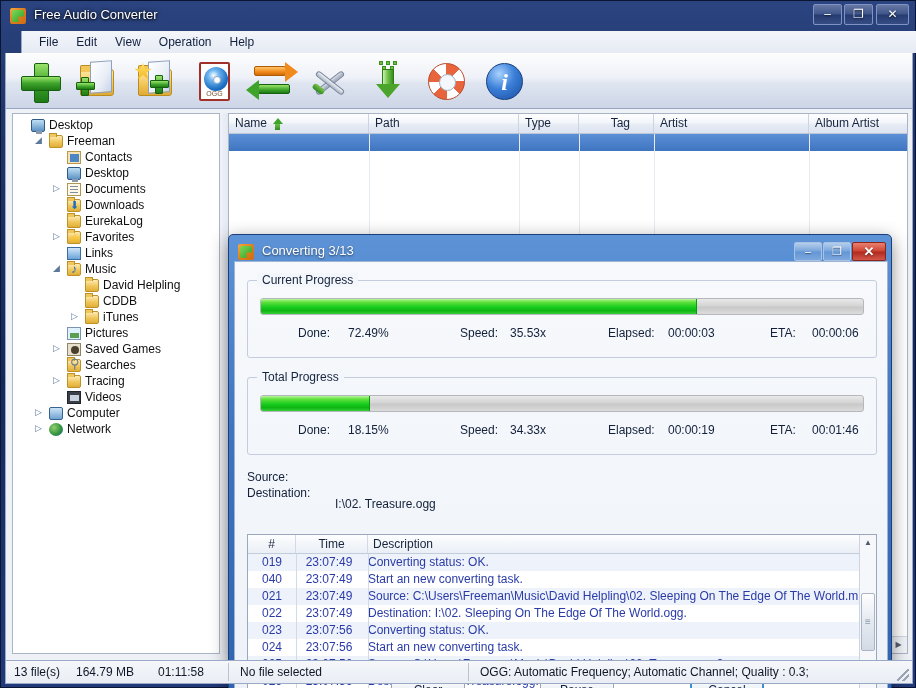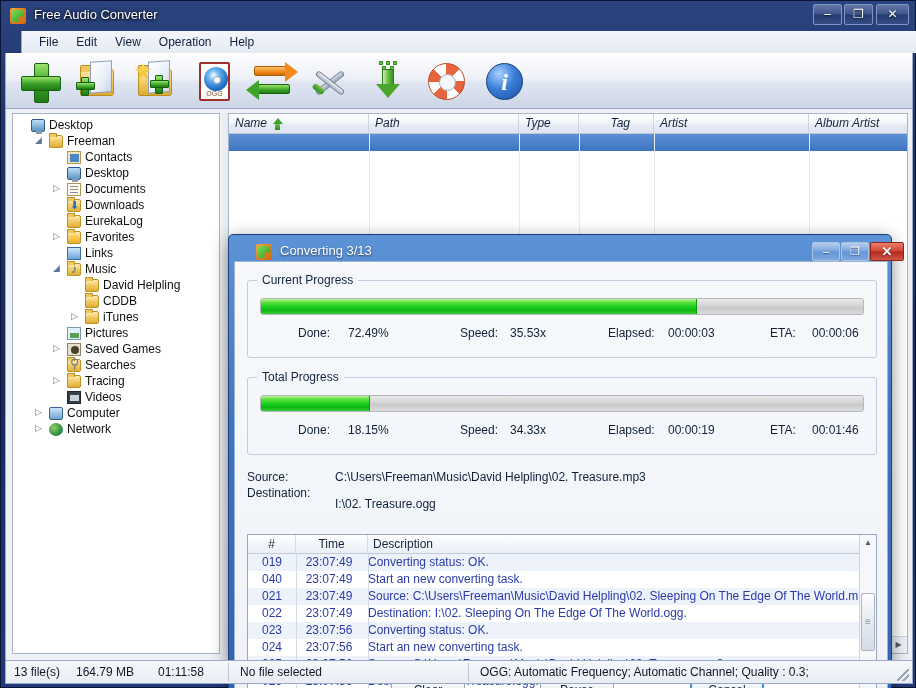--- a/index.html
+++ b/index.html
@@ -279,21 +279,20 @@
   }
   #list-header {
     position:absolute; left:0; top:0; width:100%; height:20px;
     background: linear-gradient(180deg,#fefeff 0%,#f2f5fa 48%,#e7ecf5 52%,#dde4f0 100%);
     border-bottom:1px solid #bcc6d6;
   }
   .col-head {
     position:absolute; top:0; height:19px; line-height:19px;
     font-size:12px; color:#16243d; padding-left:6px;
     border-right:1px solid #ccd4e2;
-    font-style:italic;
   }
   .sort-arrow {
     position:absolute; top:4px; width:11px; height:12px;
   }
   .sort-arrow::before {
     content:""; position:absolute; left:1px; top:0;
     border-left:5px solid transparent; border-right:5px solid transparent;
     border-bottom:6px solid #3da32a;
   }
   .sort-arrow::after {
@@ -345,21 +344,21 @@
 
   
   #dialog {
     position:absolute; left:222px; top:125px; width:664px; height:485px;
     border:1px solid #1a3f7a;
     border-radius: 5px;
     background: linear-gradient(180deg,#5d93d6 0%,#3f74c0 40%,#2f62ad 100%);
     box-shadow: 0 5px 18px rgba(0,0,0,.45);
     padding: 0;
   }
-  #dlg-titlebar { position:absolute; left:0; top:4px; width:100%; height:36px;margin-left:18px; }
+  #dlg-titlebar { position:absolute; left:0; top:4px; width:100%; height:36px; }
   #dlg-icon {
     position:absolute; left:9px; top:5px; width:16px; height:16px; border-radius:2px;
     background: linear-gradient(135deg,#f7a83b 0%,#e07e1d 50%,#cf6b10 100%);
     overflow:hidden;
   }
   #dlg-icon::after {
     content:""; position:absolute; left:2px; top:2px; width:12px; height:12px; border-radius:2px;
     background: linear-gradient(135deg,#7ed957 0%,#2f9e28 100%);
     clip-path: polygon(0 0,100% 0,100% 55%,55% 55%,55% 100%,0 100%);
   }
@@ -706,21 +705,20 @@
             <span class="stat-lbl" style="left:200px;">Speed:</span>
             <span class="stat-val" style="left:250px;">34.33x</span>
             <span class="stat-lbl" style="left:348px;">Elapsed:</span>
             <span class="stat-val" style="left:408px;">00:00:19</span>
             <span class="stat-lbl" style="left:510px;">ETA:</span>
             <span class="stat-val" style="left:552px;">00:01:46</span>
           </div>
         </div>
 
         <div class="pathline" style="left:12px; top:208px;">Source:</div>
-        <div class="pathline" style="left:100px; top:208px;">C:\Users\Freeman\Music\David Helpling\02. Treasure.mp3</div>
         <div class="pathline" style="left:12px; top:224px;">Destination:</div>
         <div class="pathline" style="left:100px; top:235px;">I:\02. Treasure.ogg</div>
 
         <div id="log-box">
           <div id="log-head">
             <div class="log-col-head" style="left:0;width:48px;text-align:center;">#</div>
             <div class="log-col-head" style="left:48px;width:72px;text-align:center;">Time</div>
             <div class="log-col-head" style="left:120px;width:491px;padding-left:5px;border-right:none;">Description</div>
           </div>
           <div id="log-rows">

